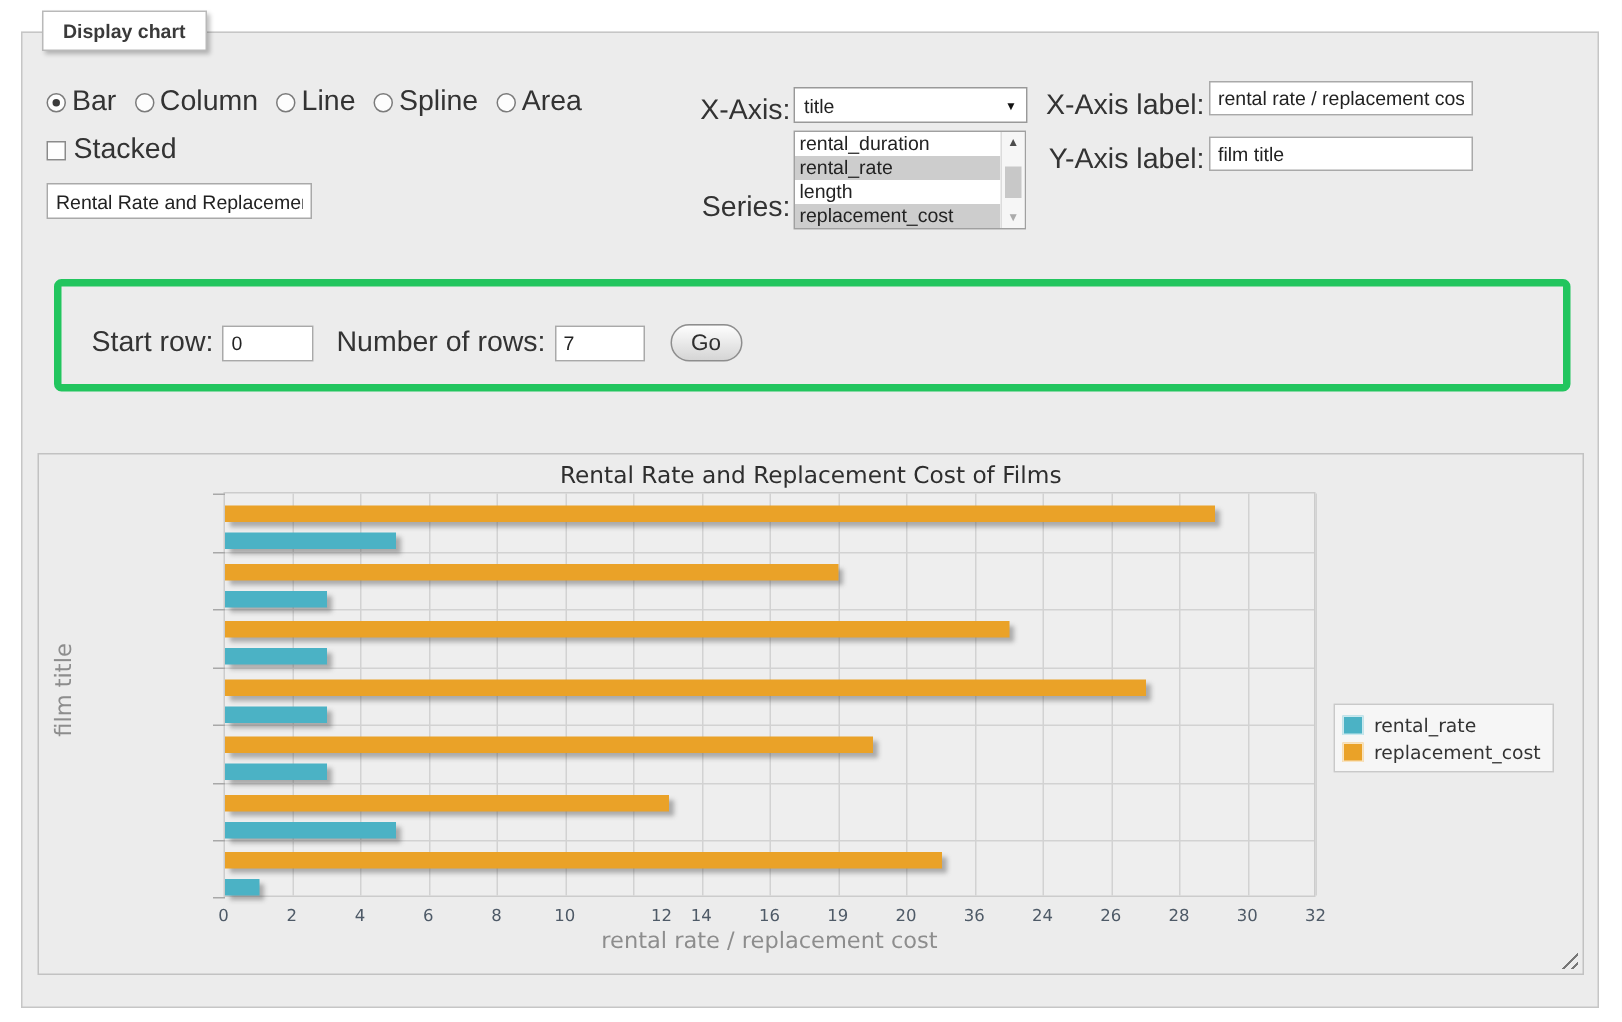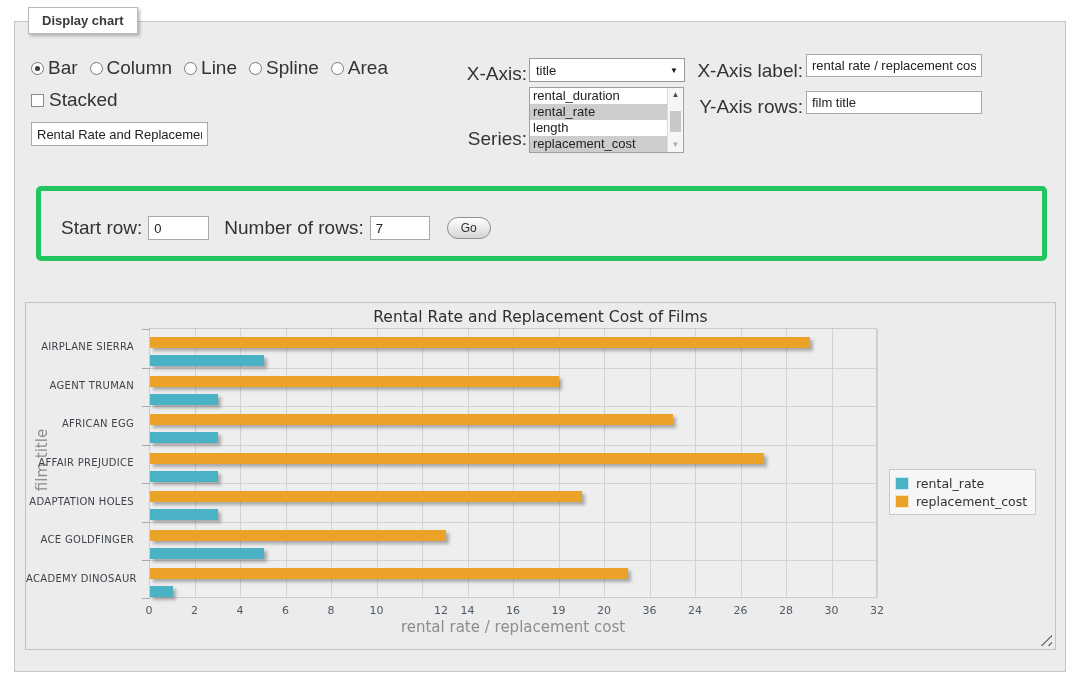--- a/index.html
+++ b/index.html
@@ -59,21 +59,21 @@
   #ylabel-input { left:806px; top:91px; width:176px; height:23px; }
 
   
   #rows-panel { left:36px; top:186px; width:1011px; height:75px; border:5px solid #22c55e;
                 border-radius:5px; background:#ececec;text-decoration:underline; }
   #rows-inner { position:absolute; left:20px; top:25px; display:flex; align-items:center; }
   #start-row-input { width:61px; height:24px; margin-left:6px; }
   #num-rows-label { margin-left:15px; }
   #num-rows-input { width:60px; height:24px; margin-left:6px; }
   #go-button { margin-left:17px; padding:3px 13px; border:1px solid #8e8e8e; border-radius:13px;
-               background:linear-gradient(#fefefe,#d5d5d5); font-size:12px; color:#2f2f2f;
+               background:linear-gradient(#fefefe,#d5d5d5); font-size:15px; color:#2f2f2f;
                font-family:"Liberation Sans",sans-serif; cursor:pointer; }
 
   
   #chart-box { left:25px; top:302px; width:1031px; height:348px; background:#ececec;
                border:1px solid #c2c2c2; font-family:"DejaVu Sans",sans-serif; }
   #chart-title { position:absolute; left:0; top:5px; width:100%; text-align:center;
                  font-size:15.5px; color:#2e2e2e; }
   #plot-area { position:absolute; left:123px; top:25px; width:728px; height:270px;
                background:#eeeeee; border:1px solid #cccccc; }
   .gridline-v { position:absolute; top:0; bottom:0; width:1px; background:#d2d2d2; }
@@ -150,45 +150,36 @@
       </div>
     <div id="series-scrollbar">
       <div class="scroll-btn up">▲</div>
       <div id="scroll-thumb"></div>
       <div class="scroll-btn down">▼</div>
     </div>
   </div>
 
   <div id="xlabel-label-txt" class="abs form-label right-align">X-Axis label:</div>
   <input id="xlabel-input" class="abs txt" type="text" value="rental rate / replacement cost" style="">
-  <div id="ylabel-label-txt" class="abs form-label right-align">Y-Axis rows:</div>
+  <div id="ylabel-label-txt" class="abs form-label right-align">Y-Axis label:</div>
   <input id="ylabel-input" class="abs txt" type="text" value="film title" style="">
 
   <div id="rows-panel" class="abs">
     <div id="rows-inner">
       <span class="form-label">Start row:</span>
       <input id="start-row-input" class="txt" type="text" value="0" style="">
       <span id="num-rows-label" class="form-label">Number of rows:</span>
       <input id="num-rows-input" class="txt" type="text" value="7" style="">
       <button id="go-button">Go</button>
     </div>
   </div>
 
   <div id="chart-box" class="abs">
     <div id="chart-title">Rental Rate and Replacement Cost of Films</div>
     <div id="ylabel-rot">film title</div>
-    <div id="cat-labels">
-        <div class="cat-label" style="top: 13.2857px;">AIRPLANE SIERRA</div>
-        <div class="cat-label" style="top: 51.8571px;">AGENT TRUMAN</div>
-        <div class="cat-label" style="top: 90.4286px;">AFRICAN EGG</div>
-        <div class="cat-label" style="top: 129px;">AFFAIR PREJUDICE</div>
-        <div class="cat-label" style="top: 167.571px;">ADAPTATION HOLES</div>
-        <div class="cat-label" style="top: 206.143px;">ACE GOLDFINGER</div>
-        <div class="cat-label" style="top: 244.714px;">ACADEMY DINOSAUR</div>
-      </div>
     <div id="plot-area">
         <div class="gridline-v" style="left: 44.5px;"></div>
         <div class="gridline-v" style="left: 90px;"></div>
         <div class="gridline-v" style="left: 135.5px;"></div>
         <div class="gridline-v" style="left: 181px;"></div>
         <div class="gridline-v" style="left: 226.5px;"></div>
         <div class="gridline-v" style="left: 272px;"></div>
         <div class="gridline-v" style="left: 317.5px;"></div>
         <div class="gridline-v" style="left: 363px;"></div>
         <div class="gridline-v" style="left: 408.5px;"></div>

